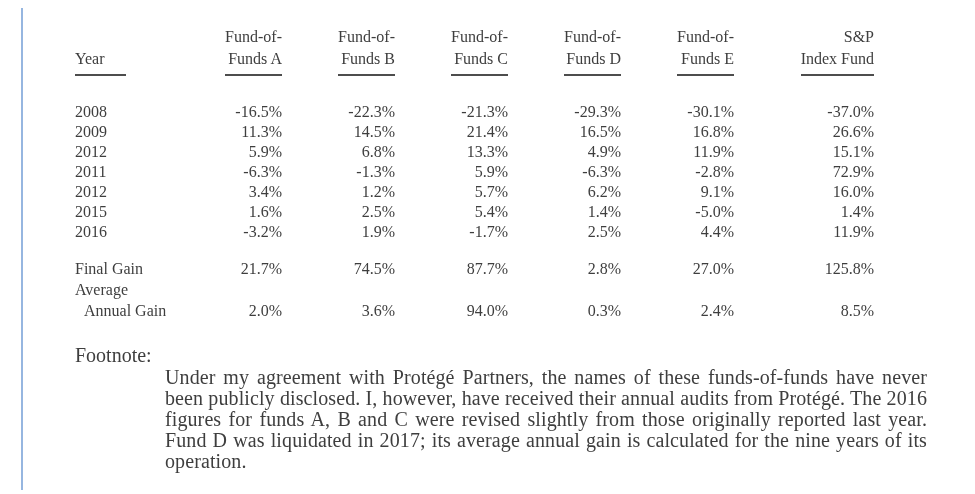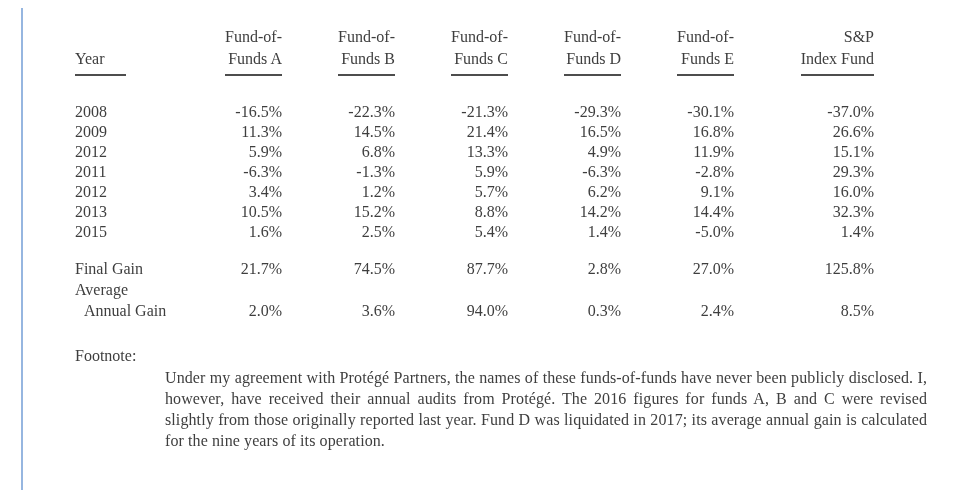--- a/index.html
+++ b/index.html
@@ -58,21 +58,21 @@
     height: 20px;
     line-height: 20px;
   }
   tr.sp-header td { height: 26px; }
   tr.sp-summary td { height: 16px; }
   tr.tall td { height: 21px; line-height: 21px; }
   .indent { padding-left: 9px; }
   .footnote {
     display: flex;
     margin: 24px 0 0 75px;
-    font-size: 16px;
+    font-size: 20px;
     line-height: 21px;
   }
   .fn-label {
     width: 62px;
     flex: 0 0 auto;
   }
   .fn-text {
     width: 762px;
     margin-left: 28px;
     text-align: justify;
@@ -138,48 +138,48 @@
       <td class="num">11.9%</td>
       <td class="num">15.1%</td>
     </tr>
     <tr>
       <td>2011</td>
       <td class="num">-6.3%</td>
       <td class="num">-1.3%</td>
       <td class="num">5.9%</td>
       <td class="num">-6.3%</td>
       <td class="num">-2.8%</td>
-      <td class="num">29.3%</td>
+      <td class="num">72.9%</td>
     </tr>
     <tr>
       <td>2012</td>
       <td class="num">3.4%</td>
       <td class="num">1.2%</td>
       <td class="num">5.7%</td>
       <td class="num">6.2%</td>
       <td class="num">9.1%</td>
       <td class="num">16.0%</td>
     </tr>
     <tr>
-      <td>2013</td>
-      <td class="num">10.5%</td>
-      <td class="num">15.2%</td>
-      <td class="num">8.8%</td>
-      <td class="num">14.2%</td>
-      <td class="num">14.4%</td>
-      <td class="num">32.3%</td>
-    </tr>
-    <tr>
       <td>2015</td>
       <td class="num">1.6%</td>
       <td class="num">2.5%</td>
       <td class="num">5.4%</td>
       <td class="num">1.4%</td>
       <td class="num">-5.0%</td>
       <td class="num">1.4%</td>
+    </tr>
+    <tr>
+      <td>2016</td>
+      <td class="num">-3.2%</td>
+      <td class="num">1.9%</td>
+      <td class="num">-1.7%</td>
+      <td class="num">2.5%</td>
+      <td class="num">4.4%</td>
+      <td class="num">11.9%</td>
     </tr>
 
     <tr class="sp-summary">
         <td colspan="7"></td>
       </tr>
 
     <tr class="tall">
       <td>Final Gain</td>
       <td class="num">21.7%</td>
       <td class="num">74.5%</td>

